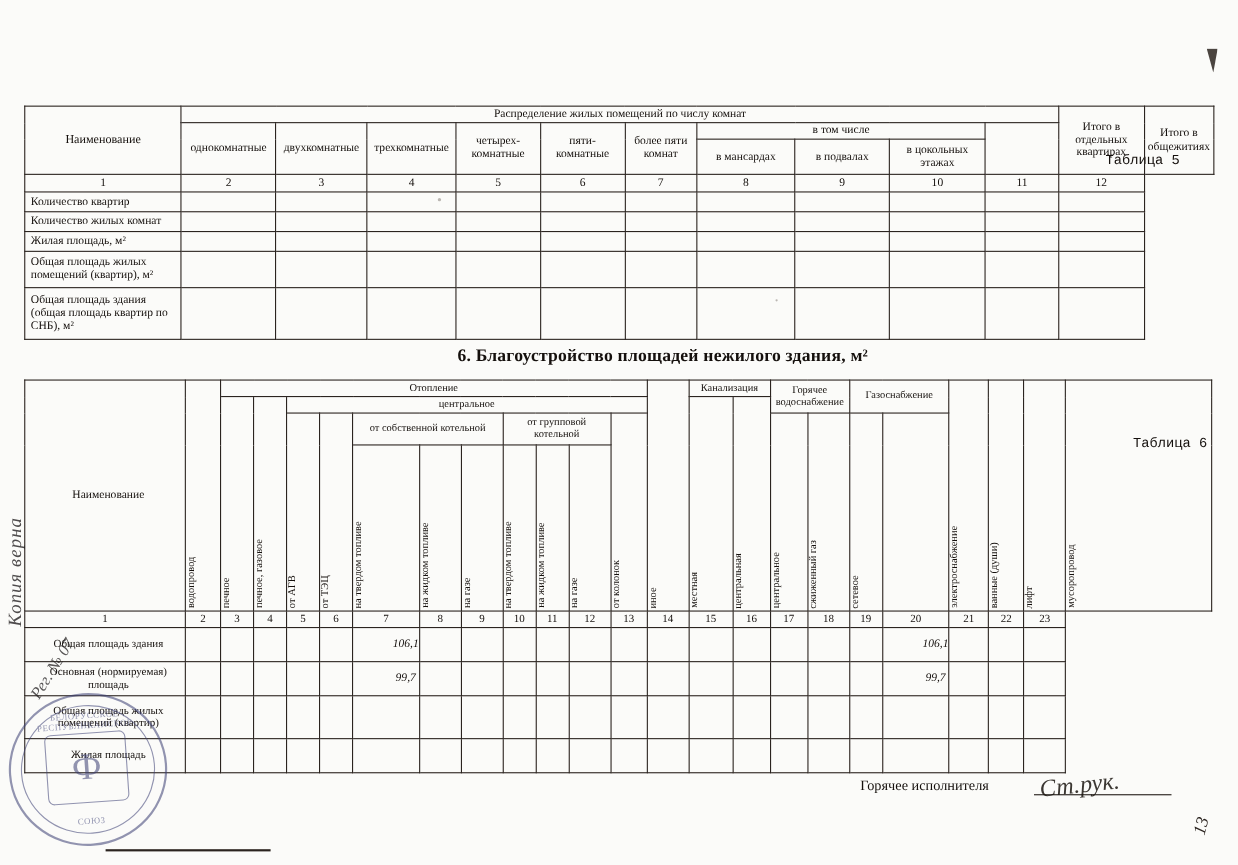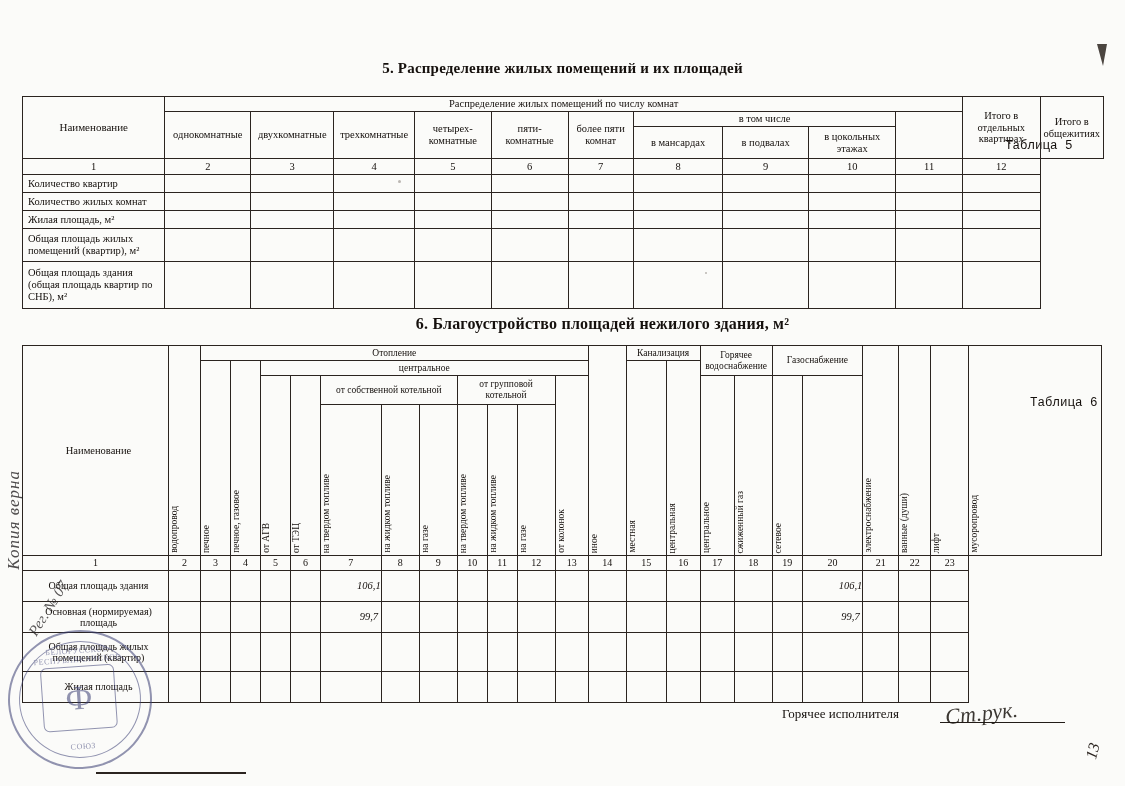--- a/index.html
+++ b/index.html
@@ -134,21 +134,20 @@
   }
   .speck{position:absolute;background:#7b736c;border-radius:50%;opacity:.5;}
 </style>
 </head>
 <body>
 
 <div class="page">
 
   <div class="corner-mark"></div>
 
-  <div class="sec-title" id="title5">5. Распределение жилых помещений и их площадей</div>
   <div class="tbl-label" id="lbl5">Таблица 5</div>
 
   <table id="t5">
     <colgroup>
       <col style="width:160px">
         <col style="width:88px">
         <col style="width:85px">
         <col style="width:82px">
       <col style="width:82px">
         <col style="width:82px">

